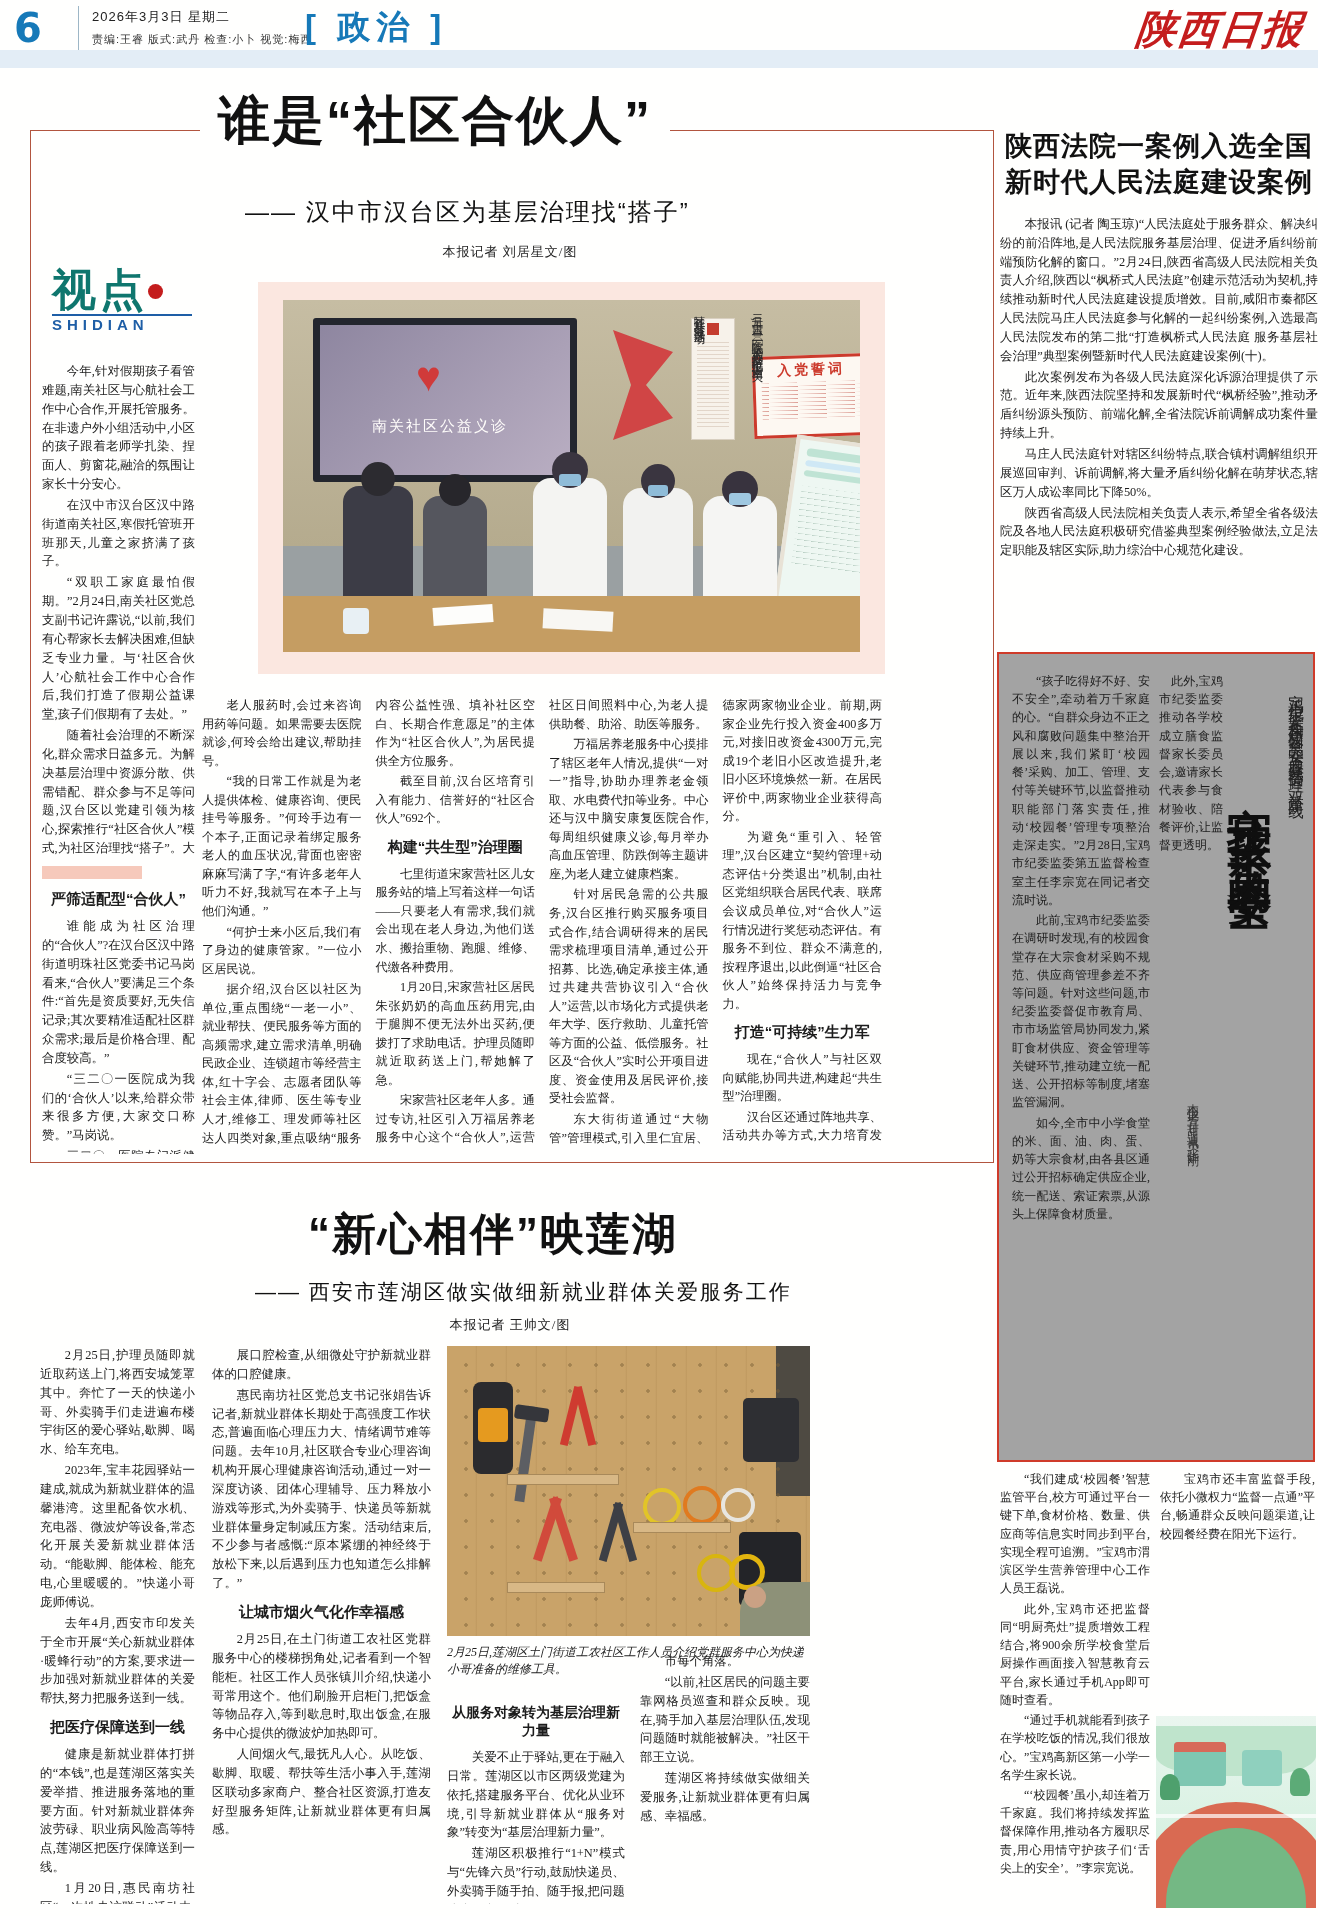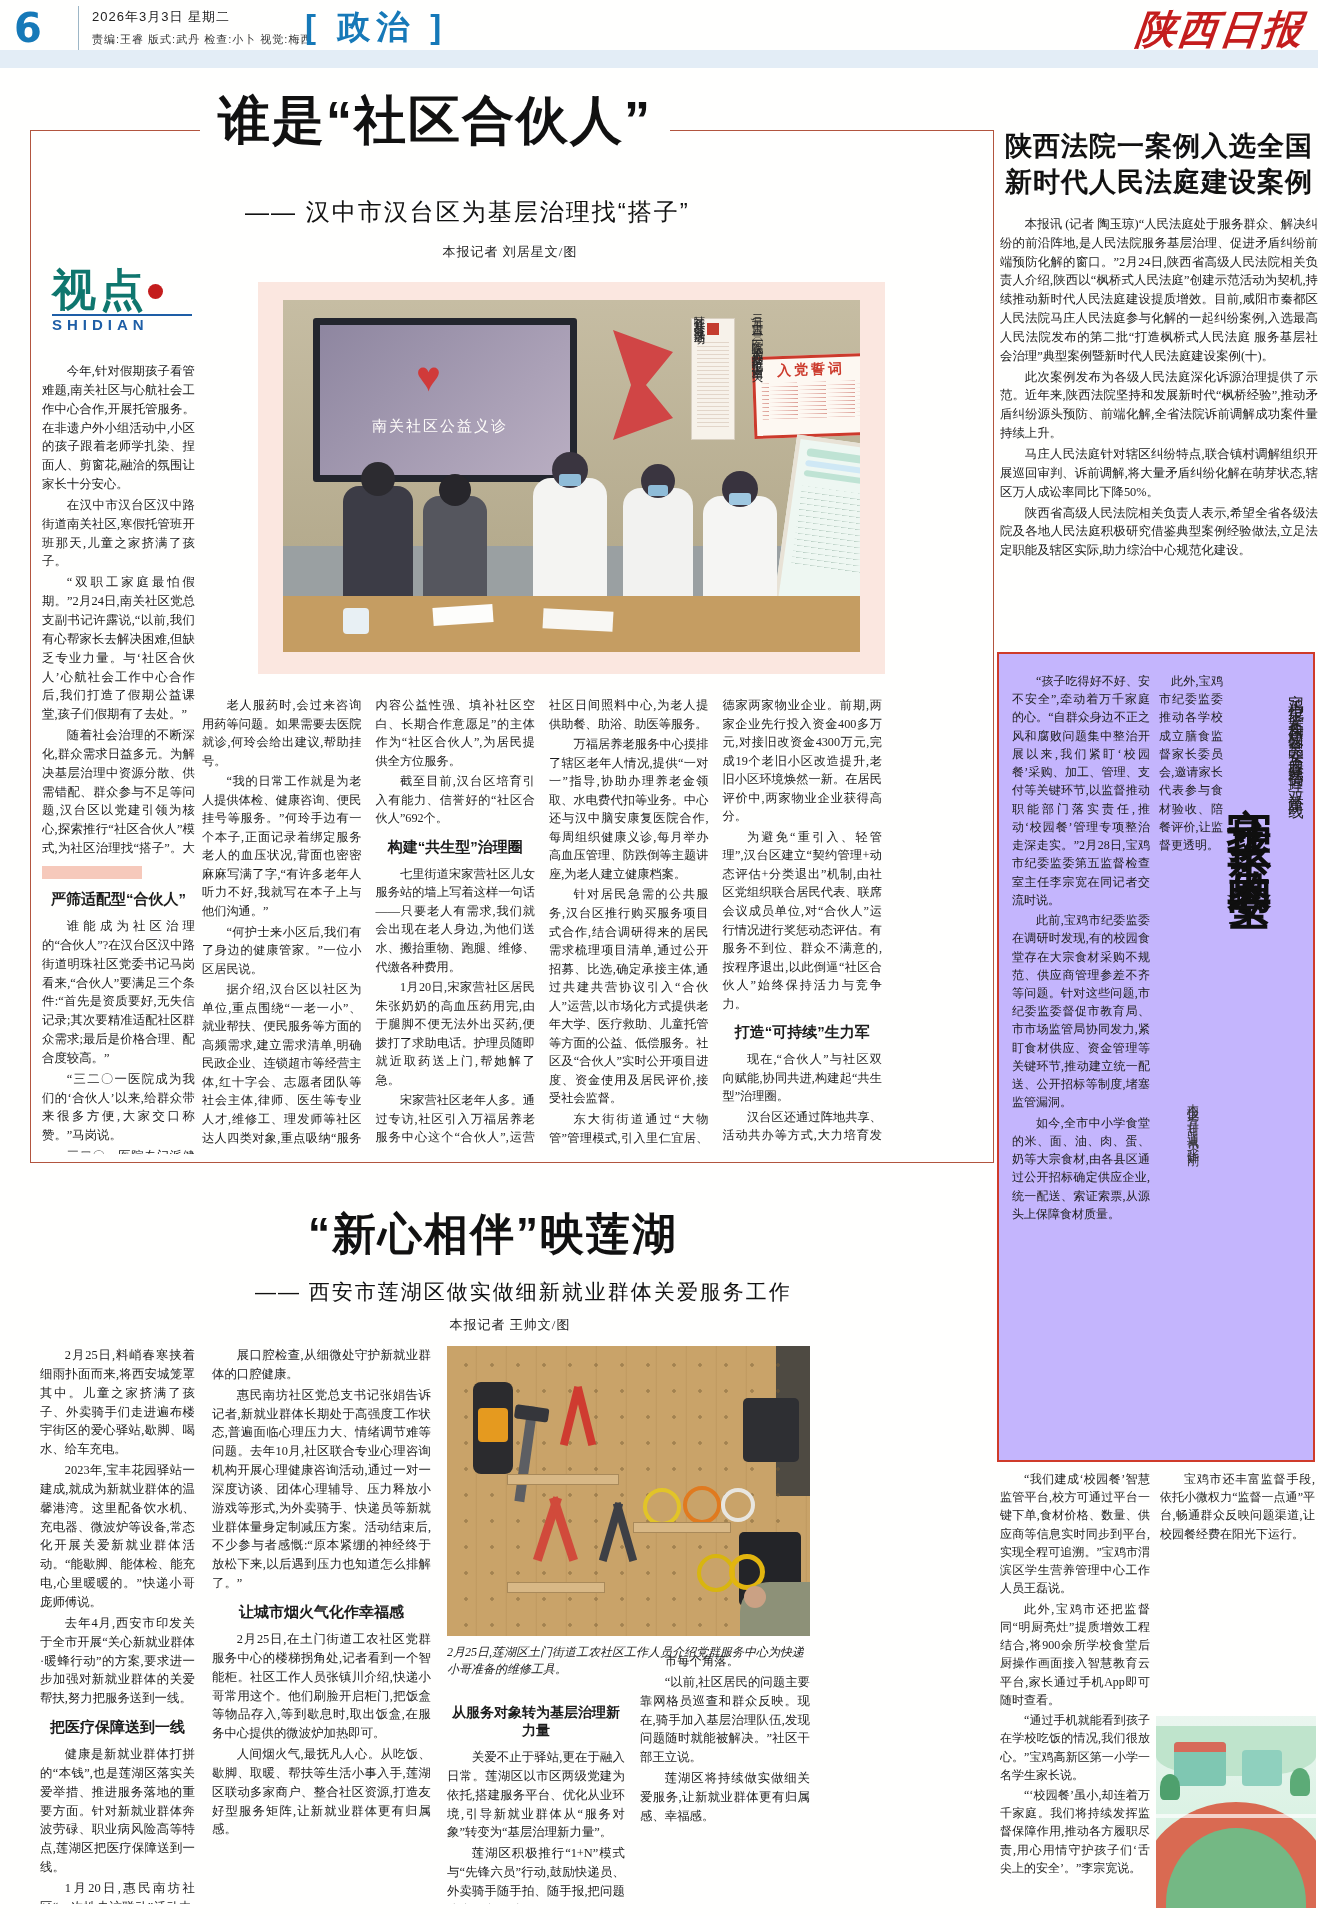--- a/index.html
+++ b/index.html
@@ -35,21 +35,21 @@
   .flow4{column-count:4;column-gap:14px;overflow:hidden;}
   .flow4 .bp{font-size:12.2px;}
   
   .hl2{font-family:"Liberation Sans",sans-serif;font-weight:bold;font-size:44px;letter-spacing:2px;color:#111;white-space:nowrap;}
   .hl2sub{font-size:21px;letter-spacing:2px;color:#111;font-family:"Liberation Sans",sans-serif;white-space:nowrap;}
   .colblk{overflow:hidden;}
   .photocap{font-size:12px;color:#222;line-height:1.4;font-style:italic;}
   
   .hl3{font-family:"Liberation Sans",sans-serif;font-weight:bold;font-size:27px;line-height:1.35;color:#111;letter-spacing:1px;}
   
-  .redbox{border:2px solid #cf3b2a;background:#c4b5fd;}
+  .redbox{border:2px solid #cf3b2a;background:#a3a3a3;}
   .vtitle{writing-mode:vertical-rl;font-family:"Liberation Sans",sans-serif;font-weight:bold;font-size:44px;letter-spacing:8px;color:#0f0f0f;}
   .vkicker{writing-mode:vertical-rl;font-size:15.5px;letter-spacing:4px;color:#222;font-family:"Liberation Sans",sans-serif;}
   .vbyline{writing-mode:vertical-rl;font-size:12px;color:#333;letter-spacing:3px;}
   
   .photo2{background:#c9a369;overflow:hidden;}
   .shelf{background:#d8b886;border:1px solid #a8895a;position:absolute;}
   .tape{border-radius:50%;position:absolute;border:4px solid;}
   
   .illus{background:linear-gradient(#eaf6ef, #cdeeda);overflow:hidden;}
 </style>
@@ -173,21 +173,21 @@
     <h5 class="bh">打造“可持续”生力军</h5>
     <p class="bp">现在,“合伙人”与社区双向赋能,协同共进,构建起“共生型”治理圈。</p>
     <p class="bp">汉台区还通过阵地共享、活动共办等方式,大力培育发展各类社会组织,吸纳更多优质主体参与社区治理,为基层治理注入源头活水。</p>
   </div>
 
   <div class="abs hl2" style="left:308px;top:1205px;">“新心相伴”映莲湖</div>
   <div class="abs hl2sub" style="left:255px;top:1278px;">—— 西安市莲湖区做实做细新就业群体关爱服务工作</div>
   <div class="abs byline" style="left:360px;top:1316px;width:300px;">本报记者  王帅文/图</div>
 
   <div class="abs colblk" style="left:40px;top:1346px;width:155px;height:558px;">
-    <p class="bp">2月25日,料峭春寒挟着细雨扑面而来,将西安城笼罩其中。儿童之家挤满了孩子、外卖骑手们走进遍布楼宇街区的爱心驿站,歇脚、喝水、给车充电。</p>
+    <p class="bp">2月25日,护理员随即就近取药送上门,将西安城笼罩其中。奔忙了一天的快递小哥、外卖骑手们走进遍布楼宇街区的爱心驿站,歇脚、喝水、给车充电。</p>
     <p class="bp">2023年,宝丰花园驿站一建成,就成为新就业群体的温馨港湾。这里配备饮水机、充电器、微波炉等设备,常态化开展关爱新就业群体活动。“能歇脚、能体检、能充电,心里暖暖的。”快递小哥庞师傅说。</p>
     <p class="bp">去年4月,西安市印发关于全市开展“关心新就业群体·暖蜂行动”的方案,要求进一步加强对新就业群体的关爱帮扶,努力把服务送到一线。</p>
     <h5 class="bh">把医疗保障送到一线</h5>
     <p class="bp">健康是新就业群体打拼的“本钱”,也是莲湖区落实关爱举措、推进服务落地的重要方面。针对新就业群体奔波劳碌、职业病风险高等特点,莲湖区把医疗保障送到一线。</p>
     <p class="bp">1月20日,惠民南坊社区“一次性走访联动”活动中,联合口腔医院的医生为快递小哥开</p>
   </div>
 
   <div class="abs colblk" style="left:212px;top:1346px;width:219px;height:558px;">
     <p class="bp">展口腔检查,从细微处守护新就业群体的口腔健康。</p>
     <p class="bp">惠民南坊社区党总支书记张娟告诉记者,新就业群体长期处于高强度工作状态,普遍面临心理压力大、情绪调节难等问题。去年10月,社区联合专业心理咨询机构开展心理健康咨询活动,通过一对一深度访谈、团体心理辅导、压力释放小游戏等形式,为外卖骑手、快递员等新就业群体量身定制减压方案。活动结束后,不少参与者感慨:“原本紧绷的神经终于放松下来,以后遇到压力也知道怎么排解了。”</p>

